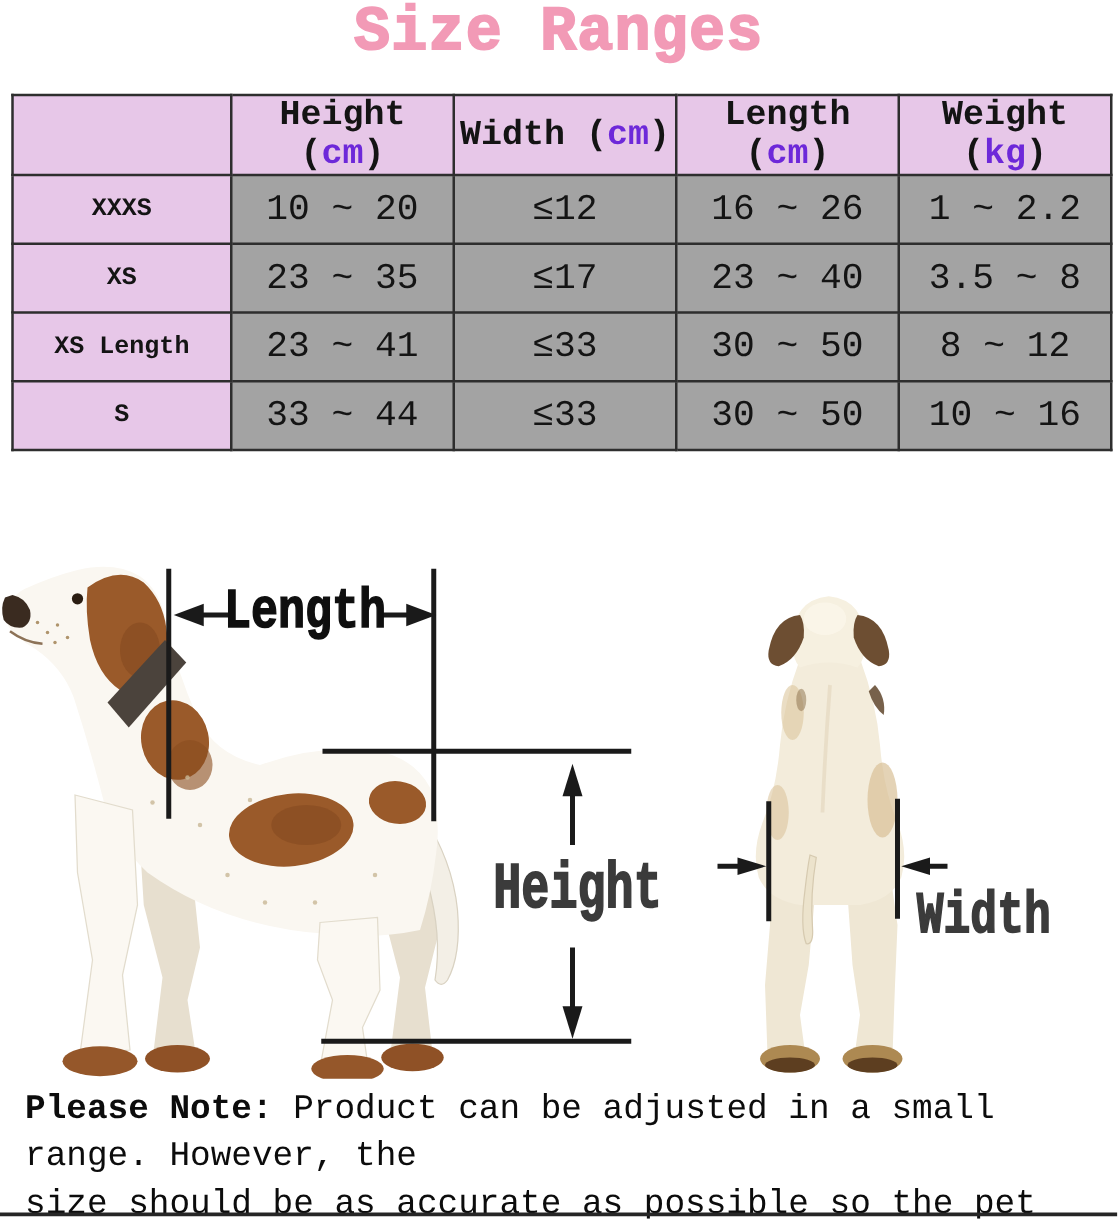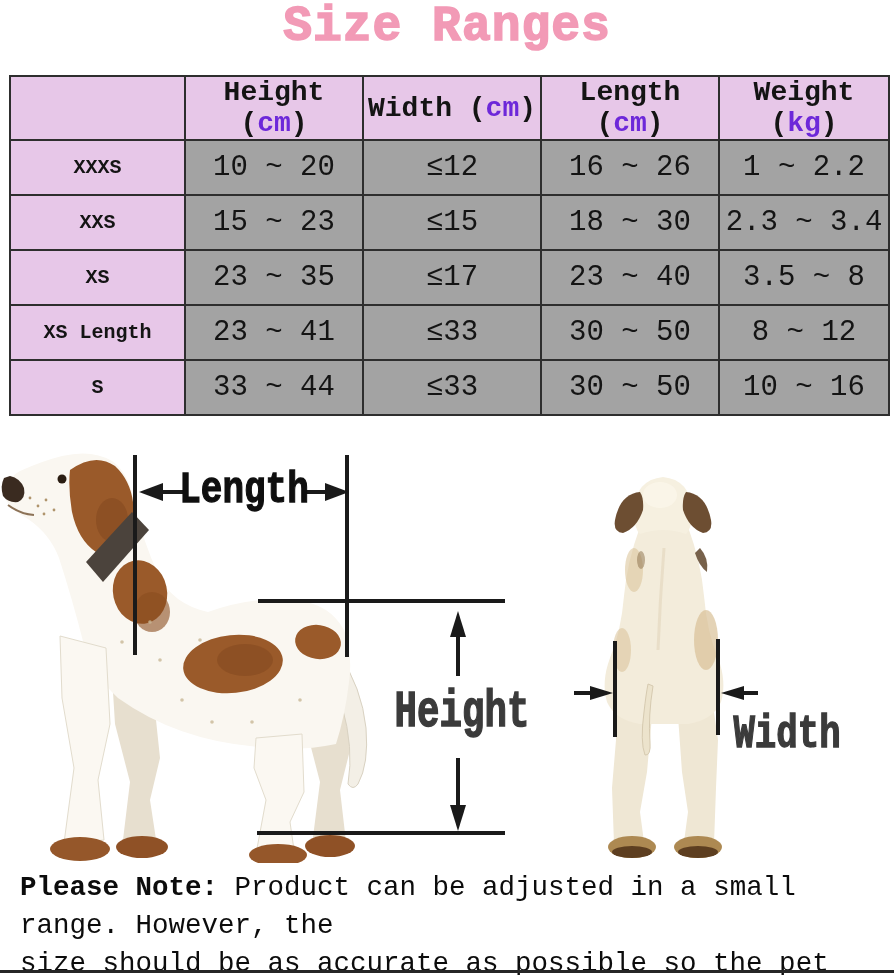--- a/index.html
+++ b/index.html
@@ -63,27 +63,20 @@
       <th><span>Weight (</span><span class="unit">kg</span><span>)</span></th>
     </tr>
     <tr>
       <td class="lab">XXXS</td>
       <td class="val">10 ~ 20</td>
       <td class="val">≤12</td>
       <td class="val">16 ~ 26</td>
       <td class="val">1 ~ 2.2</td>
     </tr>
     <tr>
-      <td class="lab">XXS</td>
-      <td class="val">15 ~ 23</td>
-      <td class="val">≤15</td>
-      <td class="val">18 ~ 30</td>
-      <td class="val">2.3 ~ 3.4</td>
-    </tr>
-    <tr>
       <td class="lab">XS</td>
       <td class="val">23 ~ 35</td>
       <td class="val">≤17</td>
       <td class="val">23 ~ 40</td>
       <td class="val">3.5 ~ 8</td>
     </tr>
     <tr>
       <td class="lab">XS Length</td>
       <td class="val">23 ~ 41</td>
       <td class="val">≤33</td>

